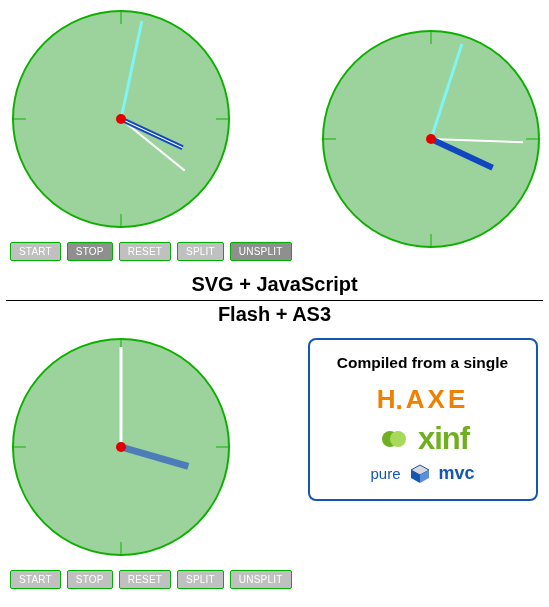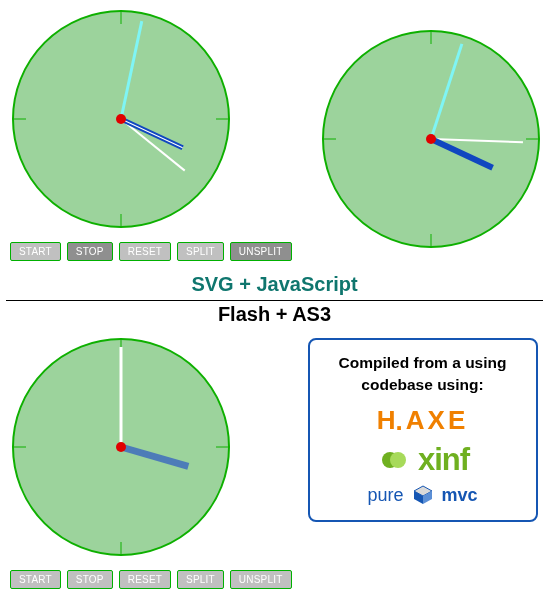--- a/index.html
+++ b/index.html
@@ -39,21 +39,21 @@
   .btn.pressed {
     background: #8f8f8f;
   }
   .section-label {
     text-align: center;
     font-family: Verdana, Geneva, sans-serif;
     font-weight: bold;
     font-size: 20px;
   }
   .section-label.svgjs {
-    color: #0f766e;
+    color: #000000;
     margin-top: 8px;
     margin-bottom: 4px;
   }
   hr.divider {
     border: none;
     border-top: 1px solid #000;
     margin: 0 2px;
   }
   .section-label.flash {
     color: #000000;
@@ -98,21 +98,21 @@
   .xinf-text {
     font-family: Verdana, Geneva, sans-serif;
     font-weight: bold;
     font-size: 31px;
     color: #6fb020;
     letter-spacing: -1px;
   }
   .pure-text {
     font-family: Verdana, Geneva, sans-serif;
     color: #1556b3;
-    font-size: 18px;
+    font-size: 15px;
     font-weight: 500;
   }
   .mvc-text {
     font-family: Verdana, Geneva, sans-serif;
     color: #1556b3;
     font-size: 18px;
     font-weight: bold;
   }
 </style>
 </head>
@@ -184,22 +184,21 @@
       <button class="btn">STOP</button>
       <button class="btn">RESET</button>
       <button class="btn">SPLIT</button>
       <button class="btn">UNSPLIT</button>
     </div>
   </div>
 
   <div class="col-right">
     <div class="info-box">
       <div class="info-title">
-        <span>Compiled from a using</span><br>
-        <span>codebase using:</span>
+        <span>Compiled from a single</span><br>
       </div>
       <div class="logo-row">
         <span class="haxe-logo">
           <span class="haxe-h">H</span><span style="position:relative;top:1px">.</span>AXE
         </span>
       </div>
       <div class="logo-row">
         <svg width="34" height="28" viewBox="0 0 34 28">
           <path d="M6,14 a8,8 0 1,1 16,0 a8,8 0 1,1 -16,0" fill="#6fb020"></path>
           <path d="M14,14 a8,8 0 1,1 16,0 a8,8 0 1,1 -16,0" fill="#a7da5a"></path>

